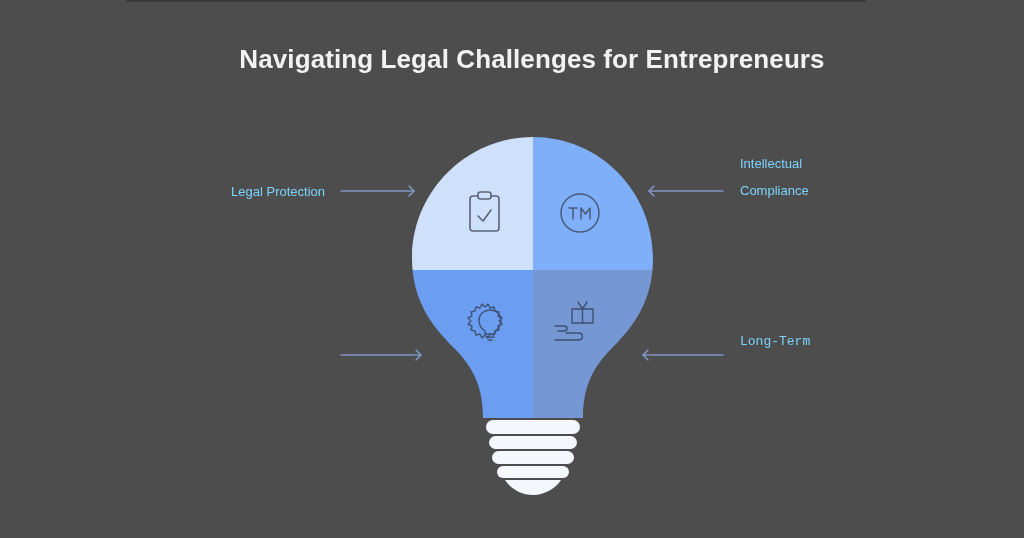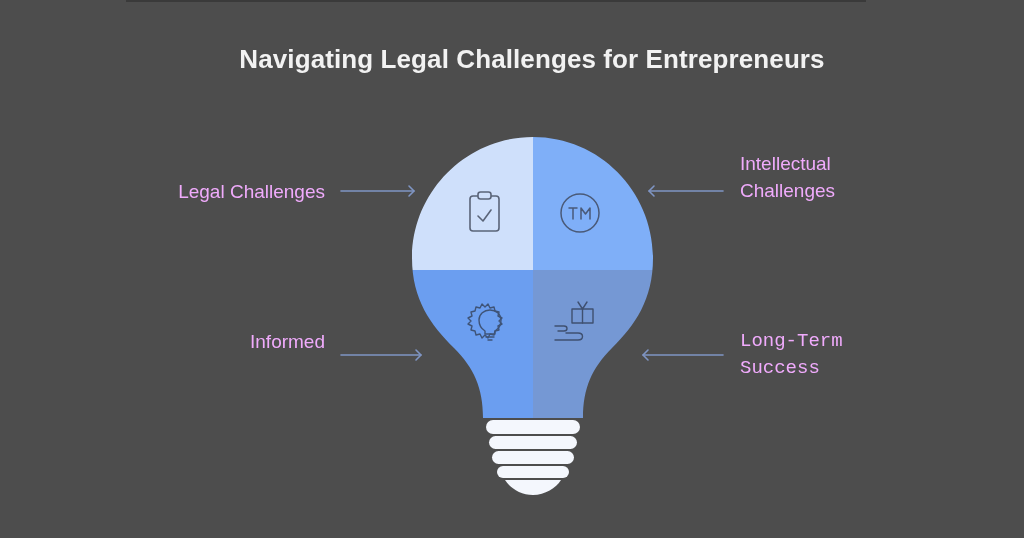--- a/index.html
+++ b/index.html
@@ -1,19 +1,19 @@
 <!DOCTYPE html>
 <html><head>
 <meta charset="utf-8">
 <style>
   html, body { margin:0; padding:0; }
   body { width:1024px; height:538px; background:#4d4d4d; position:relative; overflow:hidden; font-family:"Liberation Sans", sans-serif; }
   .topline { position:absolute; left:126px; top:0; width:740px; height:2px; background:#3a3a3a; }
   .title { position:absolute; left:0; width:1064px; top:44px; text-align:center; color:#f2f2f2; font-weight:bold; font-size:26px; letter-spacing:0.1px; }
-  .label { position:absolute; color:#f0abfc; font-size:19px; line-height:27px; }
+  .label { position:absolute; color:#7dd3fc; font-size:13px; line-height:27px; }
   .label.right { text-align:right; }
   svg.diagram { position:absolute; left:0; top:0; }
 </style>
 </head>
 <body>
 
 <div class="topline"></div>
 
 <div class="title">Navigating Legal Challenges for Entrepreneurs</div>
 
@@ -86,28 +86,26 @@
         <path d="M 416 350 L 421 355 L 416 360"></path>
     </g>
     <g>
       <path d="M 643 355 L 723 355"></path>
         <path d="M 648 350 L 643 355 L 648 360"></path>
     </g>
   </g>
 </svg>
 
 <div class="label right" style="left:100px; width:225px; top:178px;">
-  <div>Legal Challenges</div>
+  <div>Legal Protection</div>
 </div>
 
 <div class="label" style="left:740px; width:200px; top:150px;">
   <div>Intellectual</div>
-  <div>Challenges</div>
+  <div>Compliance</div>
 </div>
 
 <div class="label right" style="left:100px; width:225px; top:328px;">
-  <div>Informed</div>
 </div>
 
 <div class="label" style="left:740px; width:200px; top:328px;font-family:Liberation Mono, monospace;">
   <div>Long-Term</div>
-  <div>Success</div>
 </div>
 
 </body></html>

